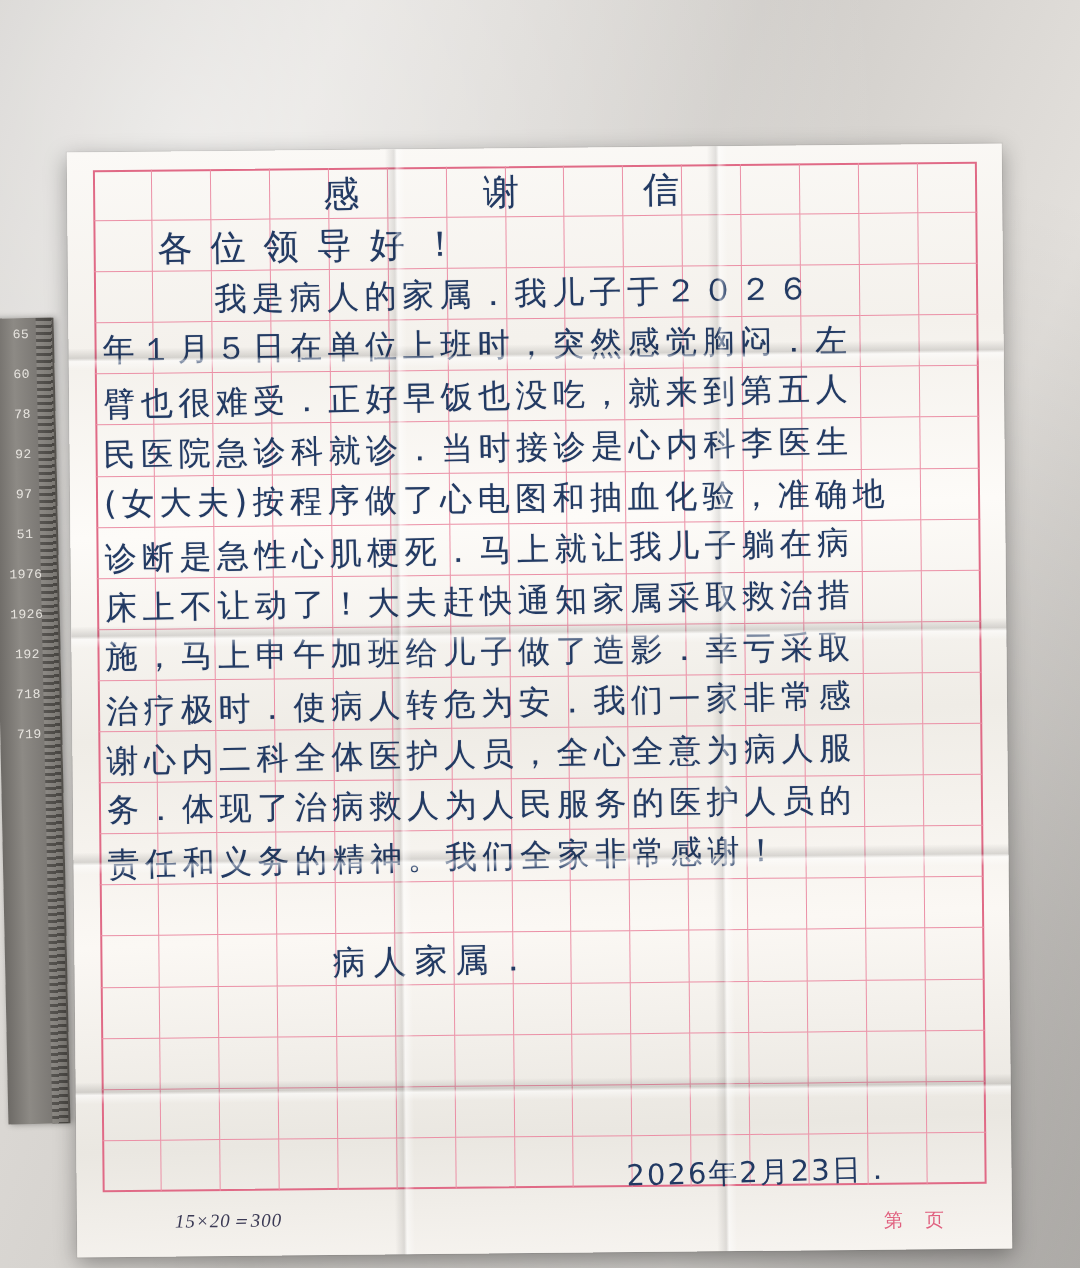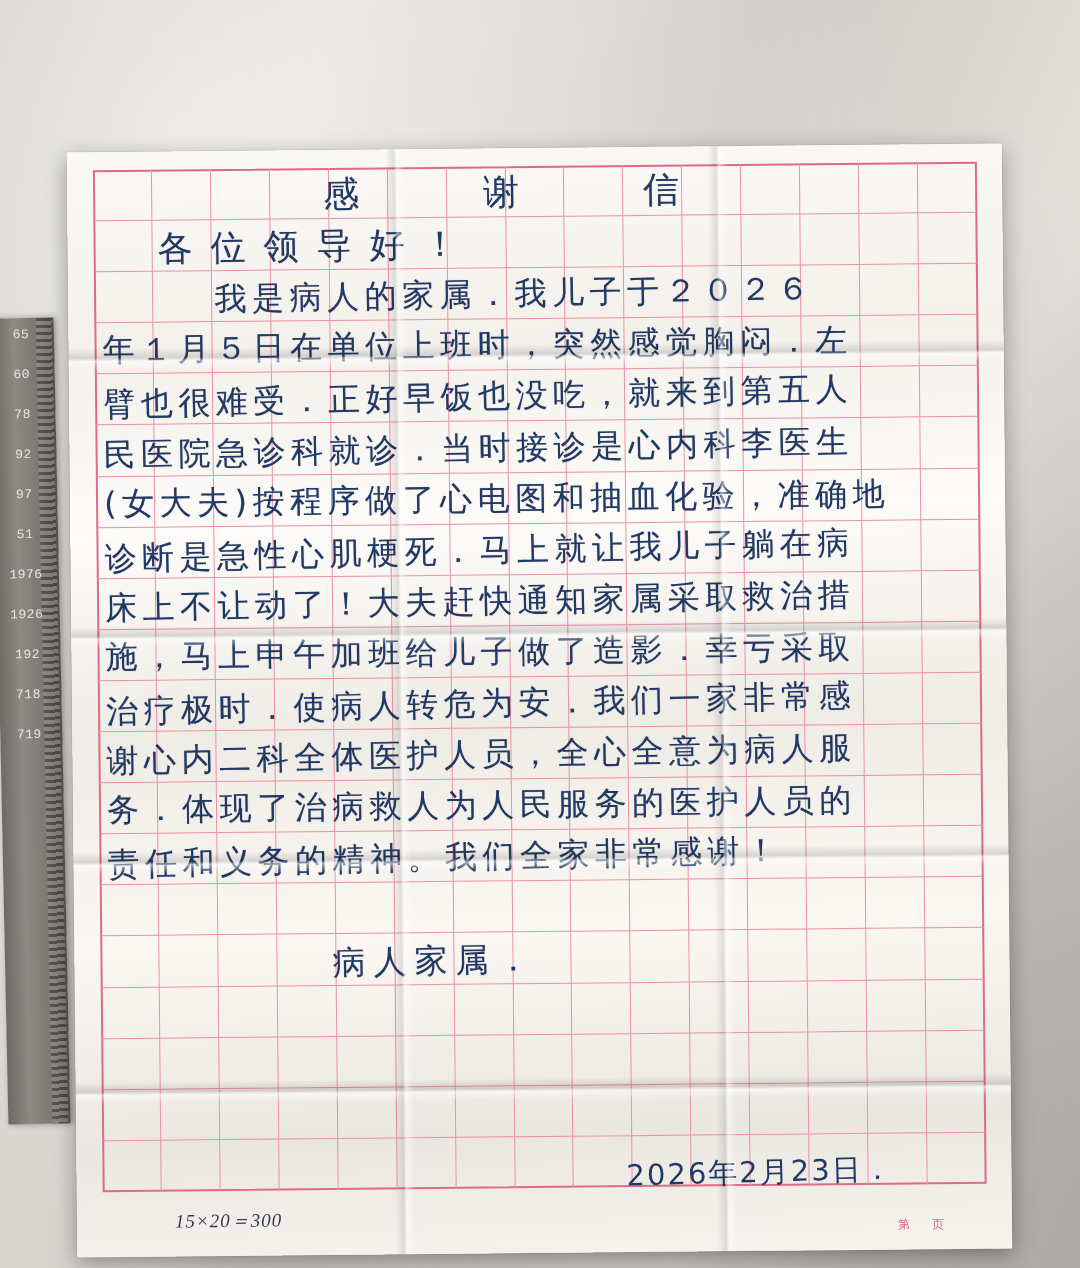--- a/index.html
+++ b/index.html
@@ -176,21 +176,21 @@
     font-family: "Liberation Serif", serif;
     font-style: italic;
     font-size: 19px;
     color: #3b3a55;
     letter-spacing: 1px;
   }
   .footer-right {
     position: absolute;
     right: 46px;
     bottom: 16px;
-    font-size: 12px;
+    font-size: 19px;
     color: #e0607f;
     letter-spacing: 22px;
   }
   .date-line {
     position: absolute;
     right: 118px;
     bottom: 58px;
     font-size: 29px;
     color: #223a63;
     font-family: "DejaVu Sans", sans-serif;

